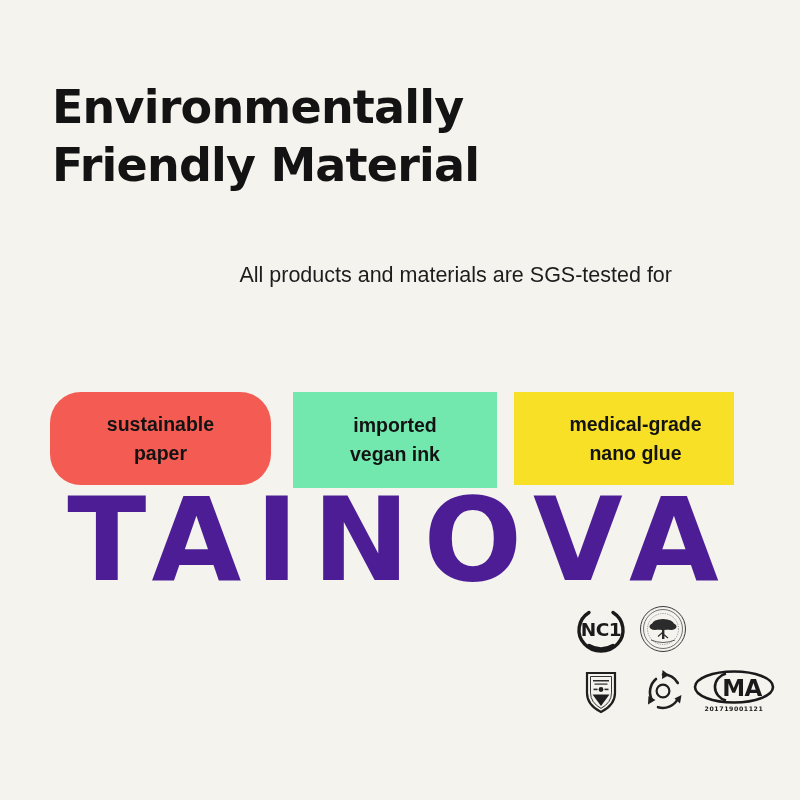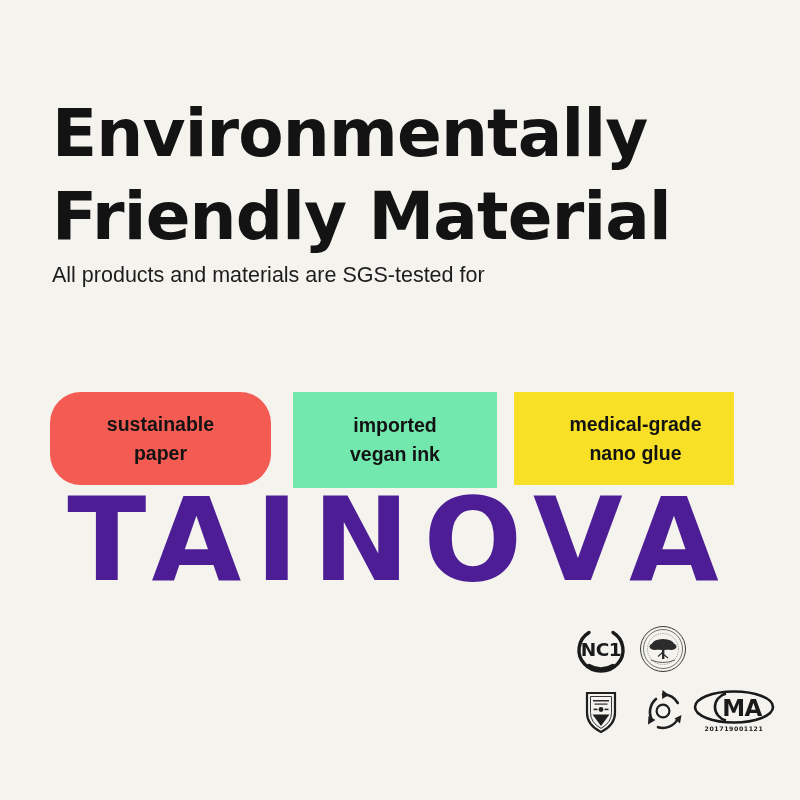--- a/index.html
+++ b/index.html
@@ -42,42 +42,42 @@
   }
 
   
   .heading {
     position: absolute;
     left: 52px;
     top: 48px;
     width: 650px;
     font-family: "DejaVu Sans", sans-serif;
     font-weight: 700;
-    font-size: 66px;
+    font-size: 46px;
     line-height: 1.26;
     letter-spacing: -0.8px;
     color: #131313;
     z-index: 2;
   }
   .heading .line { display: block; }
 
   
   .subtitle {
     position: absolute;
     left: 52px;
     top: 234px;
     width: 620px;
     font-family: "Liberation Sans", sans-serif;
     font-weight: 400;
     font-size: 21.5px;
     line-height: 1.82;
     color: #1d1d1d;
     z-index: 2;
   }
-  .subtitle .line { display: block; }
+  .subtitle .line { display: block; text-align: right; }
 
   
   .tags {
     position: absolute;
     left: 50px;
     top: 392px;
     width: 704px;
     height: 96px;
     display: flex;
     align-items: flex-start;
@@ -97,21 +97,21 @@
     padding: 0 6px;
   }
   .tag-0 { width: 221px; height: 93px; margin-right: 22px; border-radius: 31px; }
   .tag-1 { width: 204px; height: 96px; margin-right: 17px; }
   .tag-2 { width: 220px; height: 93px; padding-left: 29px; }
 
   
   .certs {
     position: absolute;
     left: 572px;
-    top: 620px;
+    top: 600px;
     width: 208px;
     height: 130px;
     z-index: 2;
   }
   .cert-row {
     display: flex;
     align-items: center;
     height: 58px;
   }
   .cert-row.row-1 { margin-top: 4px; }

